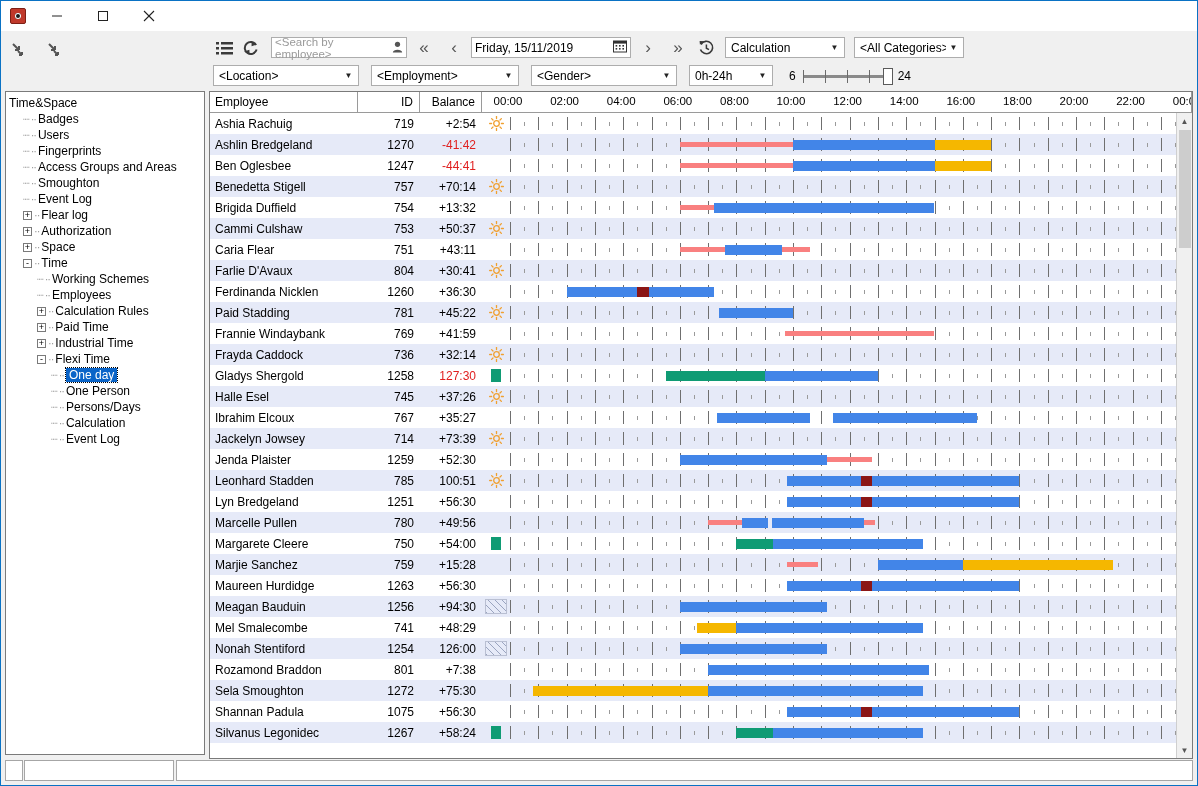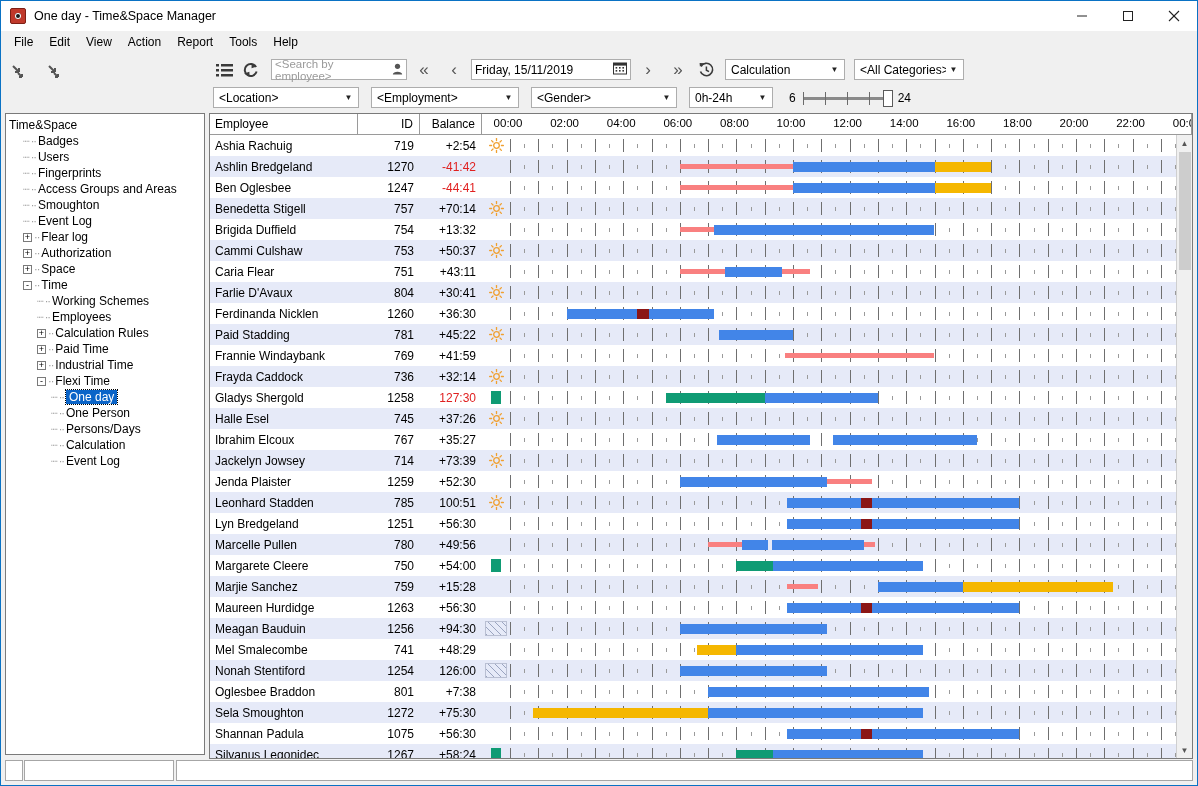--- a/index.html
+++ b/index.html
@@ -157,50 +157,40 @@
   .sb-b { width:150px; height:21px; border:1px solid #a6a6a6; background:#fff; margin-left:1px; }
   .sb-c { flex:1; height:21px; border:1px solid #a6a6a6; background:#fff; margin-left:2px; }
 </style>
 </head>
 <body>
 
 <div class="window">
 
   <div class="titlebar">
     <div class="app-icon"></div>
-    <div class="title-text">One day - Time&amp;Space Manager</div>
     <div class="winbtns">
       <div class="winbtn">
         <svg width="12" height="12" viewBox="0 0 12 12">
             <line x1="1" y1="6" x2="11" y2="6" stroke="#222" stroke-width="1"></line>
           </svg>
       </div>
       <div class="winbtn">
         <svg width="12" height="12" viewBox="0 0 12 12">
             <rect x="1.5" y="1.5" width="9" height="9" fill="none" stroke="#222" stroke-width="1"></rect>
           </svg>
       </div>
       <div class="winbtn">
         <svg width="12" height="12" viewBox="0 0 12 12">
             <line x1="1" y1="1" x2="11" y2="11" stroke="#222" stroke-width="1.1"></line>
             <line x1="11" y1="1" x2="1" y2="11" stroke="#222" stroke-width="1.1"></line>
           </svg>
       </div>
     </div>
   </div>
 
-  <div class="menubar">
-    <div class="menu-item">File</div>
-    <div class="menu-item">Edit</div>
-    <div class="menu-item">View</div>
-    <div class="menu-item">Action</div>
-    <div class="menu-item">Report</div>
-    <div class="menu-item">Tools</div>
-    <div class="menu-item">Help</div>
-  </div>
 
   <div class="toolbar-wrap">
     <div class="tb-left">
       <div class="icon-btn">
         <svg width="20" height="18" viewBox="0 0 20 18">
           <path d="M3 3 L9 9 M9 9 L9 5 M9 9 L5 9" stroke="#555" stroke-width="2" fill="none"></path>
           <path d="M8 10 L12 14 M12 14 L12 11 M12 14 L9 14" stroke="#555" stroke-width="2" fill="none"></path>
         </svg>
       </div>
       <div class="icon-btn">
@@ -2141,21 +2131,21 @@
                 <span class="tick-min" style="left: 608.45px;"></span>
                 <span class="tick-maj" style="left: 622.6px;"></span>
                 <span class="tick-min" style="left: 636.75px;"></span>
                 <span class="tick-maj" style="left: 650.9px;"></span>
                 <span class="tick-min" style="left: 665.05px;"></span>
                 <span class="tick-maj" style="left: 679.2px;"></span>
                 <span class="bar" style="left: 169.8px; width: 147.16px; background: rgb(66, 133, 232);"></span>
               </div>
             </div>
             <div class="row">
-              <div class="c c-emp">Oglesbee Braddon</div>
+              <div class="c c-emp">Rozamond Braddon</div>
               <div class="c c-id">801</div>
               <div class="c c-bal">+7:38</div>
               <div class="c c-mark">
                 <span></span>
               </div>
               <div class="c c-time">
                 <span class="tick-maj" style="left: 0px;"></span>
                 <span class="tick-min" style="left: 14.15px;"></span>
                 <span class="tick-maj" style="left: 28.3px;"></span>
                 <span class="tick-min" style="left: 42.45px;"></span>

